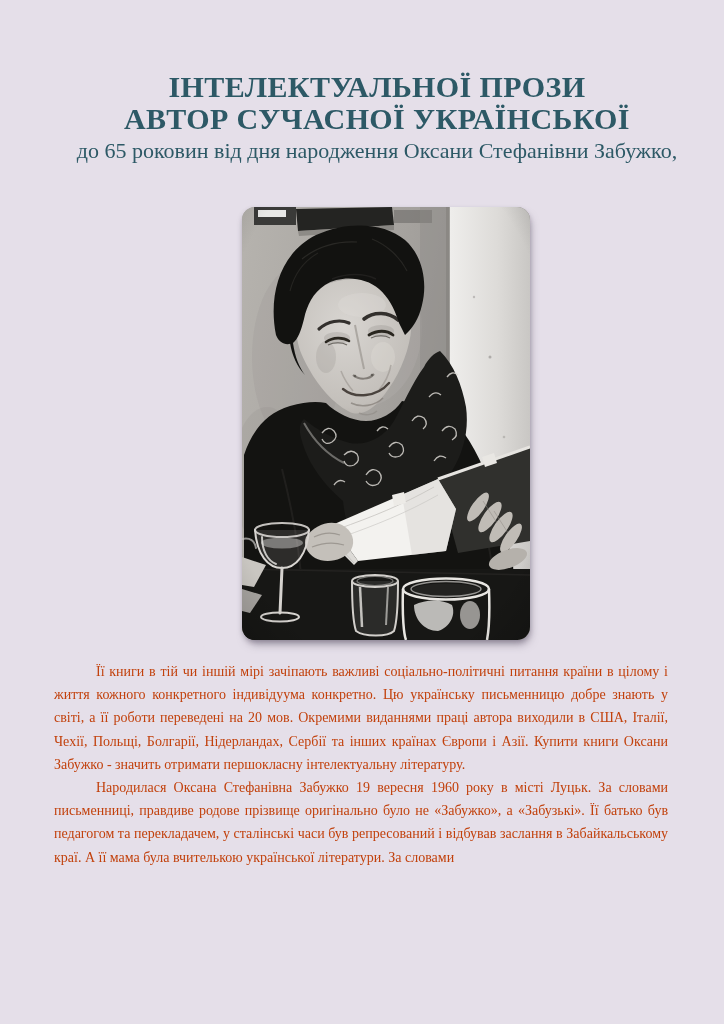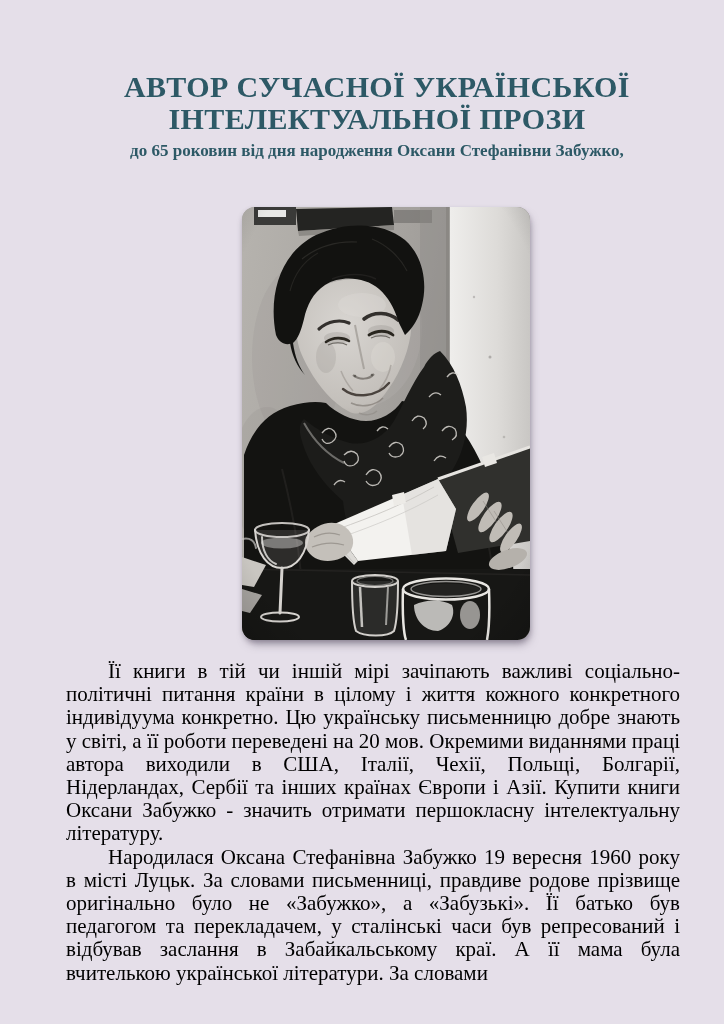--- a/index.html
+++ b/index.html
@@ -18,53 +18,53 @@
     color:#2d5966;
   }
   .title-line {
     font-size:30px;
     font-weight:bold;
     line-height:32px;
     letter-spacing:0.4px;
   }
   .subtitle { margin-top:4px; }
   .subtitle-line {
-    font-size:17px;
-    font-weight:bold;
+    font-size:22px;
+    font-weight:normal;
     line-height:23px;
   }
   .photo {
     position:absolute;
     left:242px; top:207px;
     width:288px; height:433px;
     margin:0;
     border-radius:13px;
     overflow:hidden;
     background:#a6a3a0;
     box-shadow: 2px 6px 9px -2px rgba(90,80,100,0.55), 0 2px 4px rgba(90,80,100,0.25);
   }
   .photo svg { display:block; }
   .body-text {
     position:absolute;
-    top:660px; left:66px; width:614px;
-    color:#000000;
-    font-size:21px;
+    top:660px; left:54px; width:614px;
+    color:#c2410c;
+    font-size:14px;
     line-height:23.2px;
     text-align:justify;
   }
   .body-text p { margin:0; text-indent:42px; }
 </style>
 </head>
 <body>
 
 <div class="page">
 
   <header class="doc-header">
+    <div class="title-line">ІНТЕЛЕКТУАЛЬНОЇ ПРОЗИ</div>
     <div class="title-line">АВТОР СУЧАСНОЇ УКРАЇНСЬКОЇ</div>
-    <div class="title-line">ІНТЕЛЕКТУАЛЬНОЇ ПРОЗИ</div>
     <div class="subtitle">
       <div class="subtitle-line">до 65 роковин від дня народження Оксани Стефанівни Забужко,</div>
     </div>
   </header>
 
   <figure class="photo">
     <svg viewBox="0 0 288 433" width="288" height="433" role="img">
       <defs>
         <linearGradient id="wallG" x1="0" y1="0" x2="1" y2="0.25">
           <stop offset="0" stop-color="#b6b3ae"></stop>

